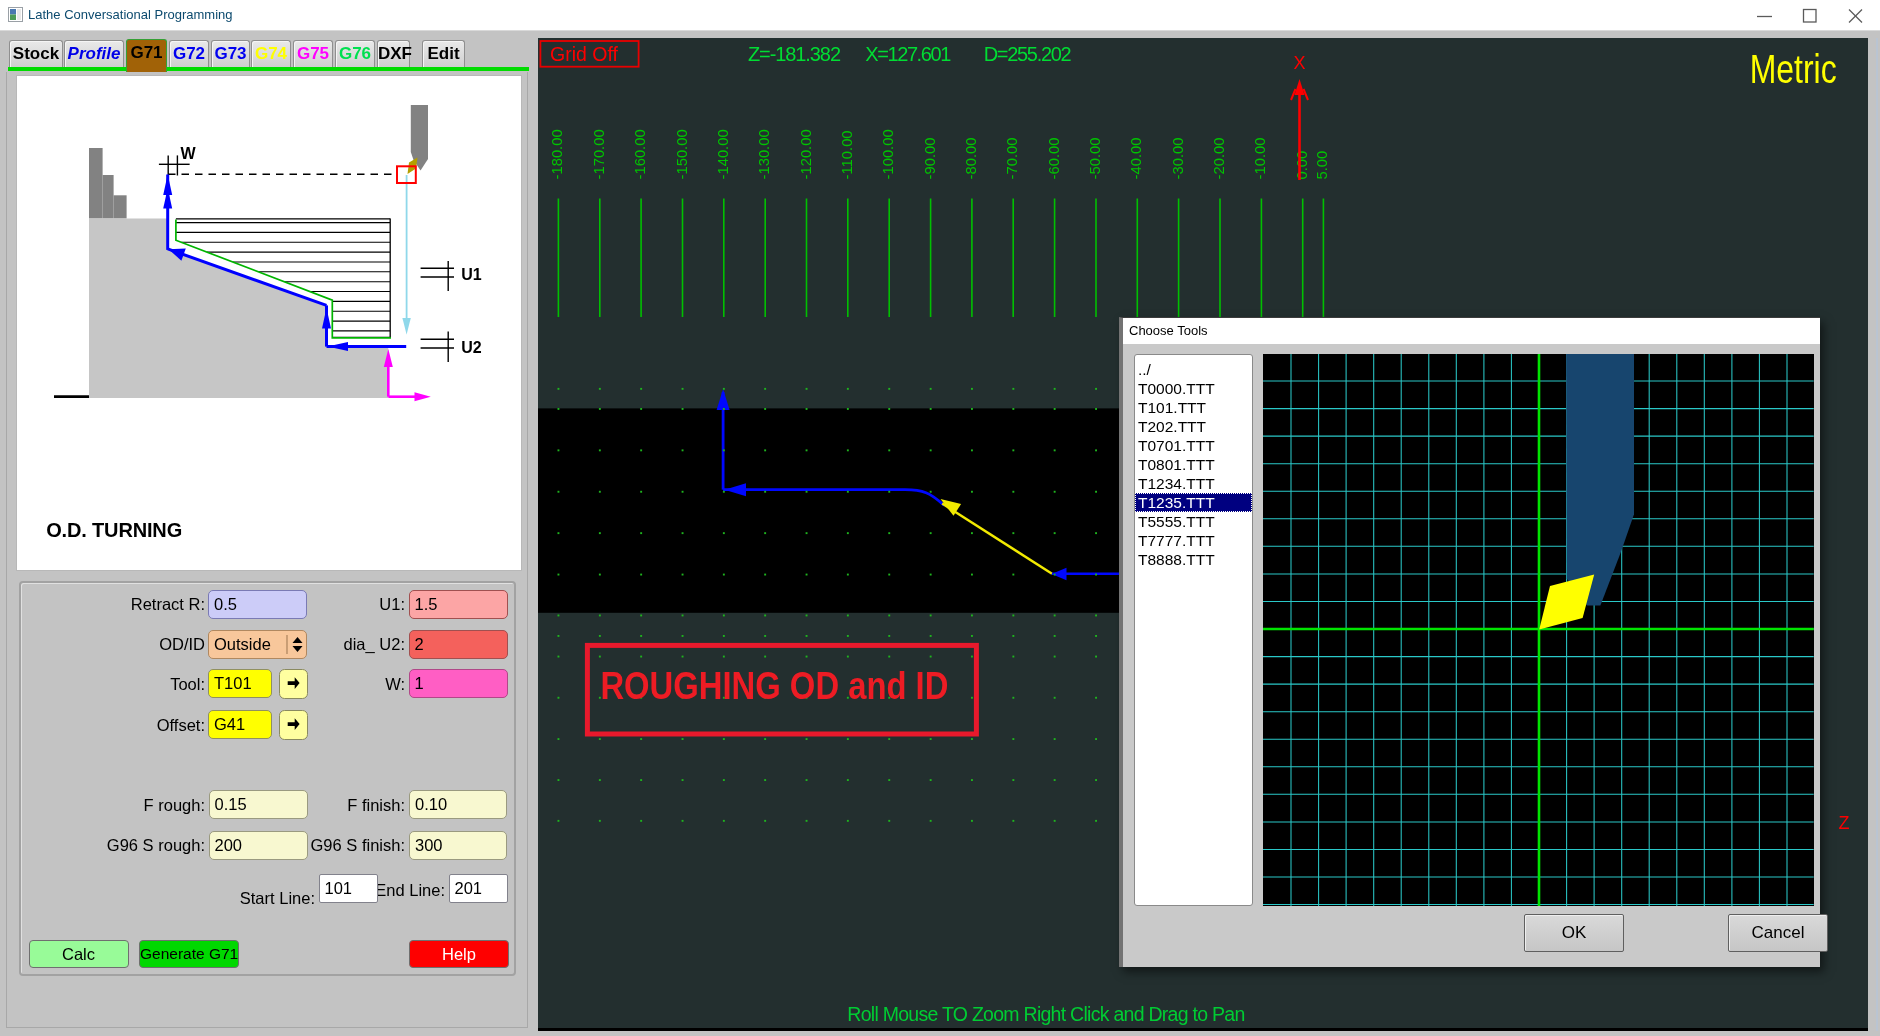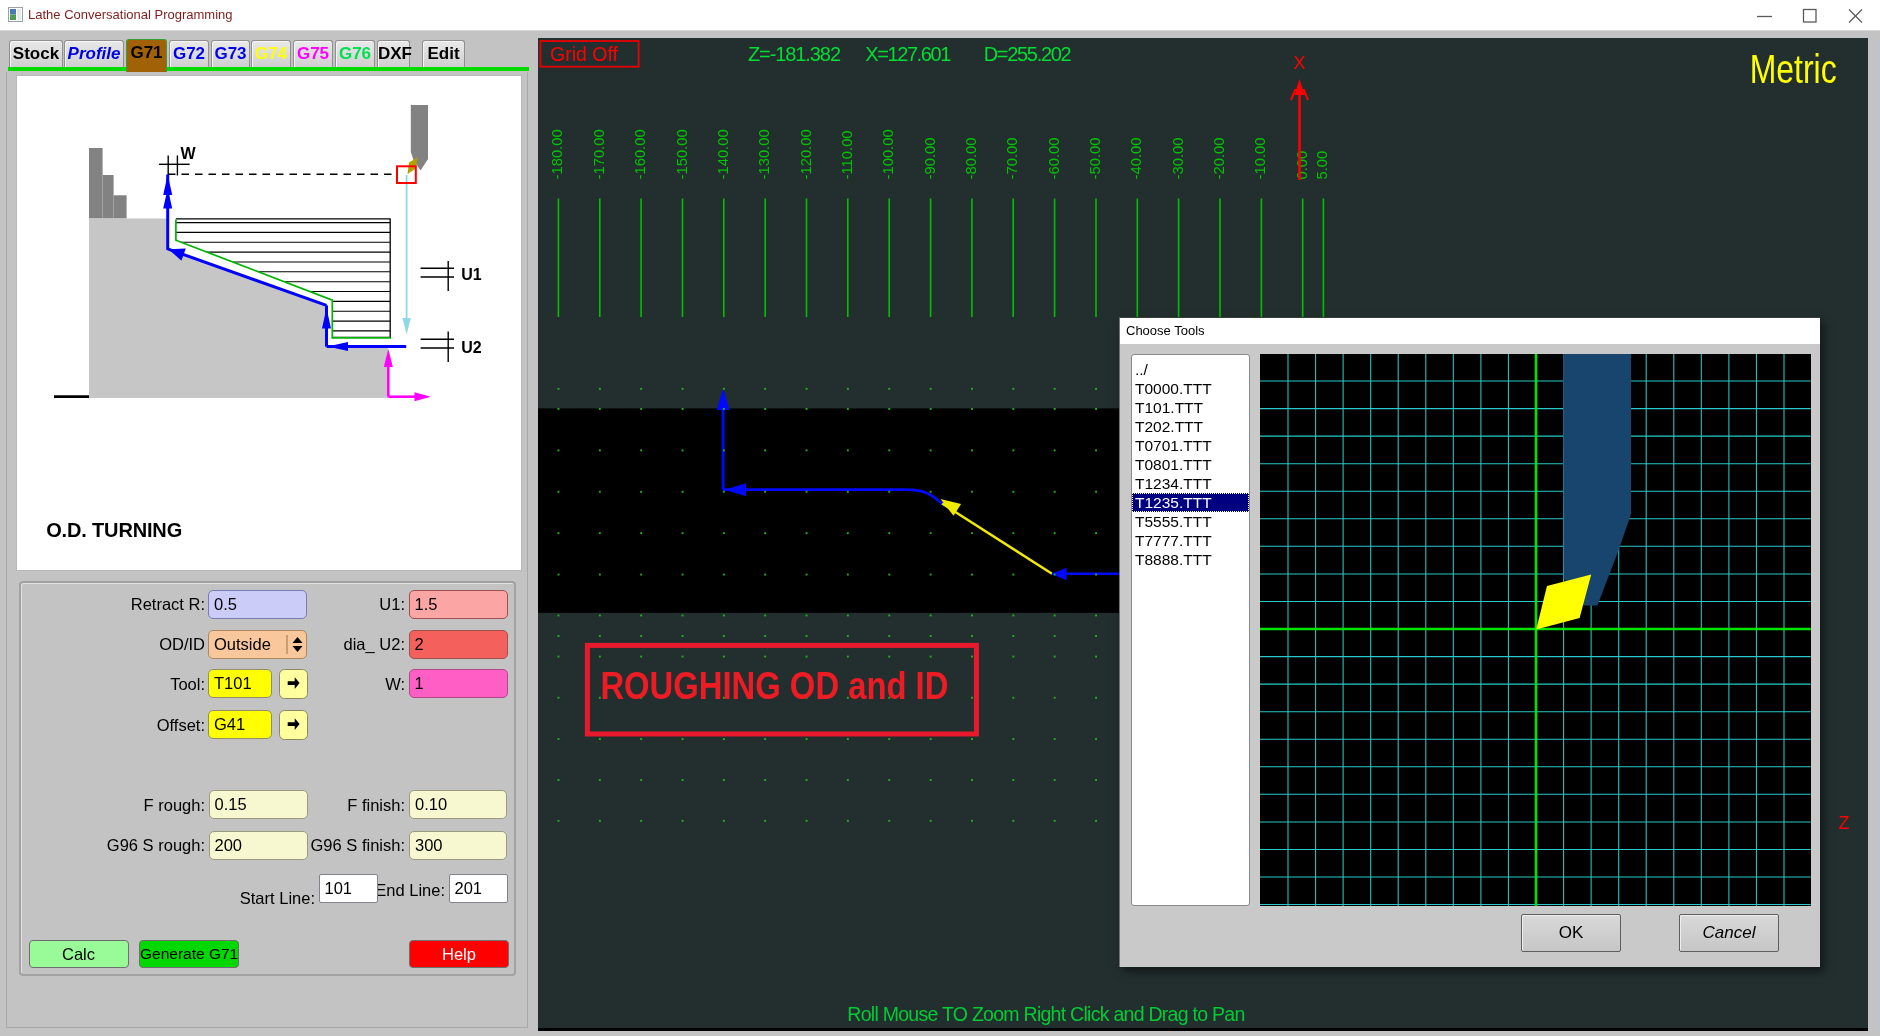--- a/index.html
+++ b/index.html
@@ -1,36 +1,36 @@
 <!DOCTYPE html>
 <html><head><meta charset="utf-8">
 <style>
 * { margin:0; padding:0; box-sizing:border-box; }
 html,body { width:1880px; height:1036px; overflow:hidden; }
 body { position:relative; background:#c3c3c3; font-family:"Liberation Sans", sans-serif; }
 .abs { position:absolute; }
 
 #titlebar { left:0; top:0; width:1880px; height:31px; background:#ffffff; border-bottom:1px solid #d9d9d9;}
-#titletext { left:28px; top:7px; font-size:13px; color:#7f1d1d; }
+#titletext { left:28px; top:7px; font-size:13px; color:#0c4a6e; }
 
 .tab { top:40px; height:27px; background:linear-gradient(#e9e9e9,#cfcfcf); border:1px solid #8f8f8f; border-bottom:none; border-radius:3px 3px 0 0; box-shadow:inset 1px 1px 0 #f5f5f5; text-align:center; font-size:17px; font-weight:bold; line-height:26px; color:#000; }
 #greenline { left:8px; top:67px; width:521px; height:4px; background:#00dc00; }
 #tabG71 { top:39px; height:33px; background:#a16207; box-shadow:none; border-color:#35a035; z-index:3;}
 
 #leftpanel { left:6px; top:72px; width:522px; height:956px; background:#c3c3c3; border:1px solid #a8a8a8; border-top:none;}
 #whitebox { left:16px; top:75px; width:506px; height:496px; background:#ffffff; border:1px solid #b8b8b8; }
 #groupbox { left:19px; top:581px; width:497px; height:395px; border:2px solid #a2a2a2; border-radius:4px; box-shadow:inset 1px 1px 0 #e0e0e0; }
 .flabel { font-size:16.5px; color:#000; text-align:right; height:20px; }
 .finput { font-size:16.5px; color:#000; padding-left:5px; border:1px solid #82828c; border-radius:5px; line-height:27px; height:29px; }
 .btn { white-space:nowrap; overflow:hidden; border:1px solid #6f6f6f; border-radius:4px; text-align:center; font-size:16.5px; height:28px; line-height:26px; }
 
 #darkwrap { left:538px; top:38px; width:1330px; height:991px; background:#232f2f; }
 #blackstrip { left:538px; top:1028px; width:1330px; height:3px; background:#000; }
 
-#dialog { left:1119px; top:317px; width:701px; height:650px; background:#c9c9c9; border-left:1px solid #737373; border-top:1px solid #3c3c3c; box-shadow:4px 5px 9px rgba(0,0,0,0.5); }
+#dialog { left:1119px; top:317px; width:701px; height:650px; background:#c9c9c9; border-left:4px solid #737373; border-top:1px solid #3c3c3c; box-shadow:4px 5px 9px rgba(0,0,0,0.5); }
 #dlgtitle { left:0; top:0; width:100%; height:26px; background:#ffffff; font-size:13px; color:#000; line-height:26px; padding-left:6px; }
 #listbox { left:11px; top:36px; width:119px; height:552px; background:#fff; border:1px solid #8a8a8a; border-radius:3px; padding-top:5px; overflow:hidden; }
 .li { font-size:15.5px; color:#000; line-height:19px; padding-left:3px; white-space:nowrap; }
 .lisel { background:#000080; color:#fff; outline:1px dotted #fff; outline-offset:-1px; }
 #dlgcanvas { left:140px; top:36px; width:551px; height:552px; background:#000; }
 .dlgbtn { top:596px; width:100px; height:38px; background:linear-gradient(#d9d9d9,#c6c6c6); border:1px solid #5f5f5f; border-radius:2px; box-shadow:inset 1px 1px 0 #eee; font-size:17px; text-align:center; line-height:36px; color:#000; }
 </style></head>
 <body>
 <div class="abs" id="titlebar"></div>
 <svg class="abs" style="left:8px;top:7px" width="15" height="15">
@@ -501,14 +501,14 @@
 <line x1="0" y1="495.4" x2="550.7" y2="495.4" stroke="#2ac8c8" stroke-width="1.05"></line>
 <line x1="0" y1="523.0" x2="550.7" y2="523.0" stroke="#2ac8c8" stroke-width="1.05"></line>
 <line x1="0" y1="550.5" x2="550.7" y2="550.5" stroke="#2ac8c8" stroke-width="1.05"></line>
 <line x1="276" y1="0" x2="276" y2="551.9" stroke="#00e400" stroke-width="2.6"></line>
 <line x1="0" y1="275" x2="550.7" y2="275" stroke="#00e400" stroke-width="2.6"></line>
    <polygon points="303.1,0 371,0 371,160.2 358,197.8 337.4,251.4 324,251.4 303.7,224.4" fill="#17456e"></polygon>
    <polygon points="331.2,220.5 287,232.1 276.2,275.5 319.6,264" fill="#ffff00"></polygon>
   </svg>
   </div>
   <div class="abs dlgbtn" style="left:401px;">OK</div>
-  <div class="abs dlgbtn" style="left:559px;font-style:italic;">Cancel</div>
+  <div class="abs dlgbtn" style="left:605px;">Cancel</div>
 </div>
 
 </body></html>

